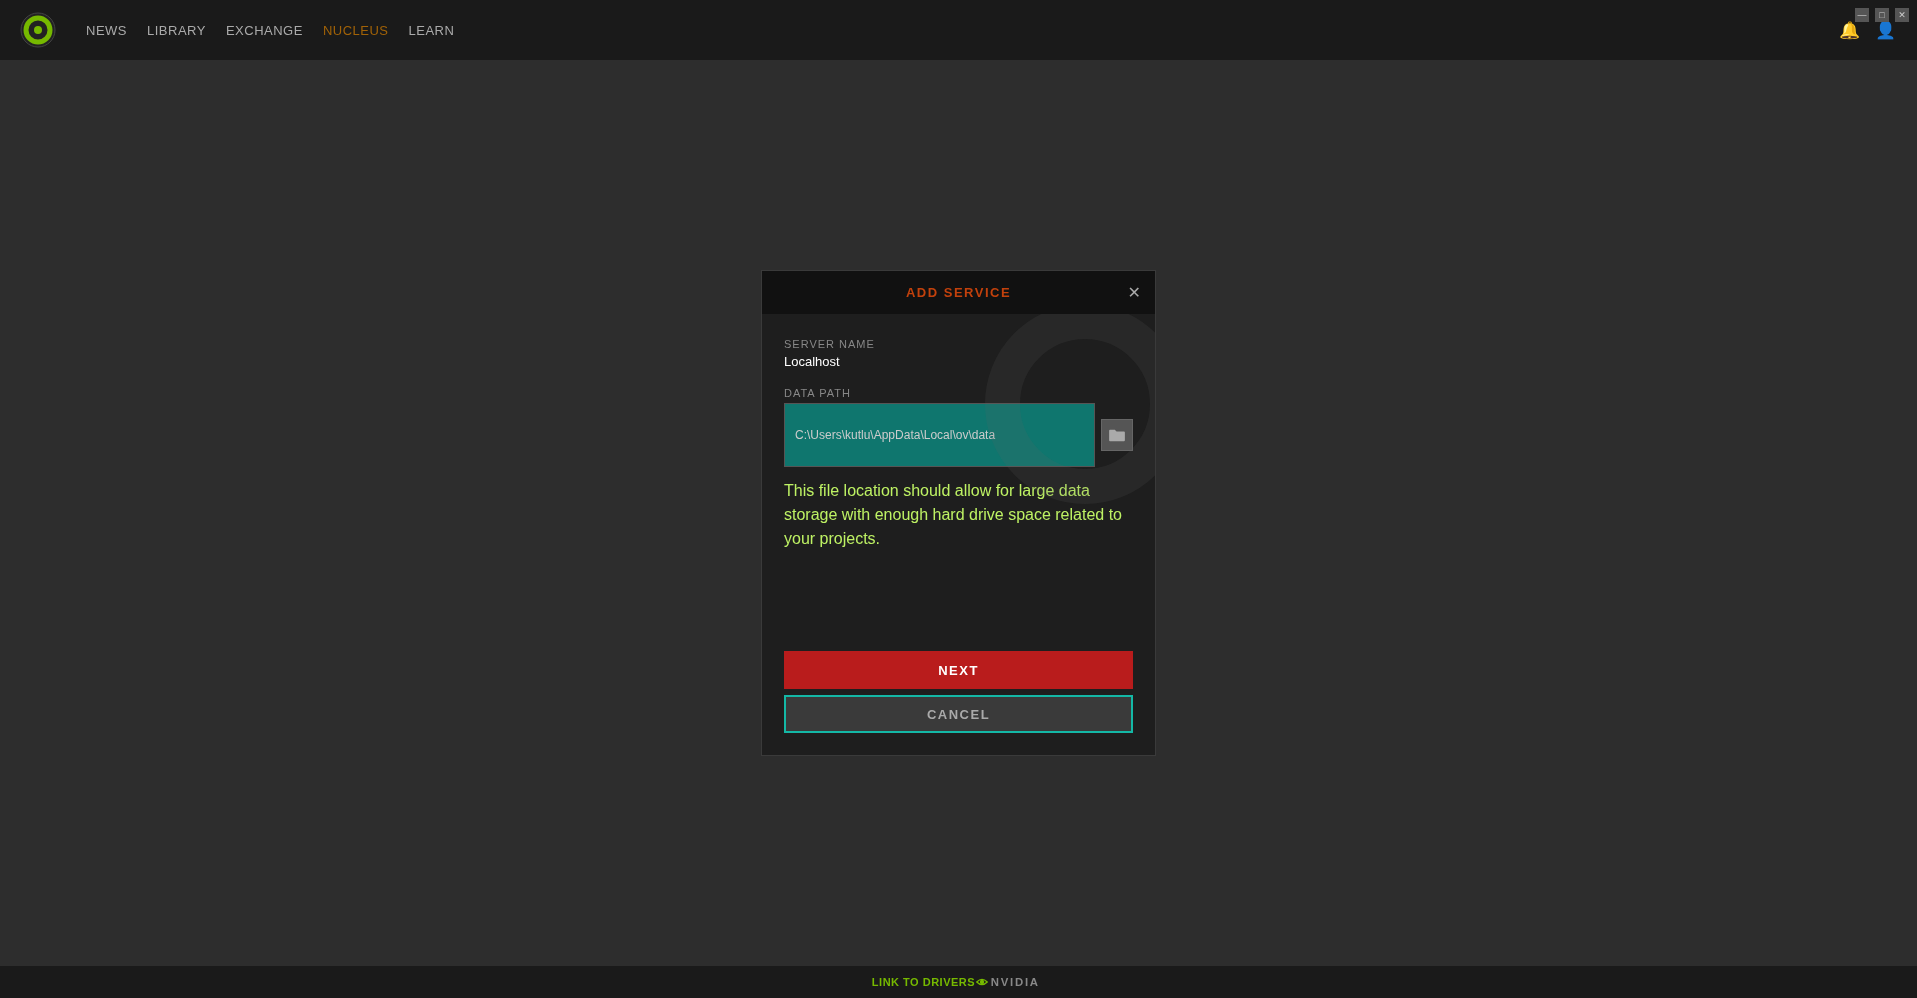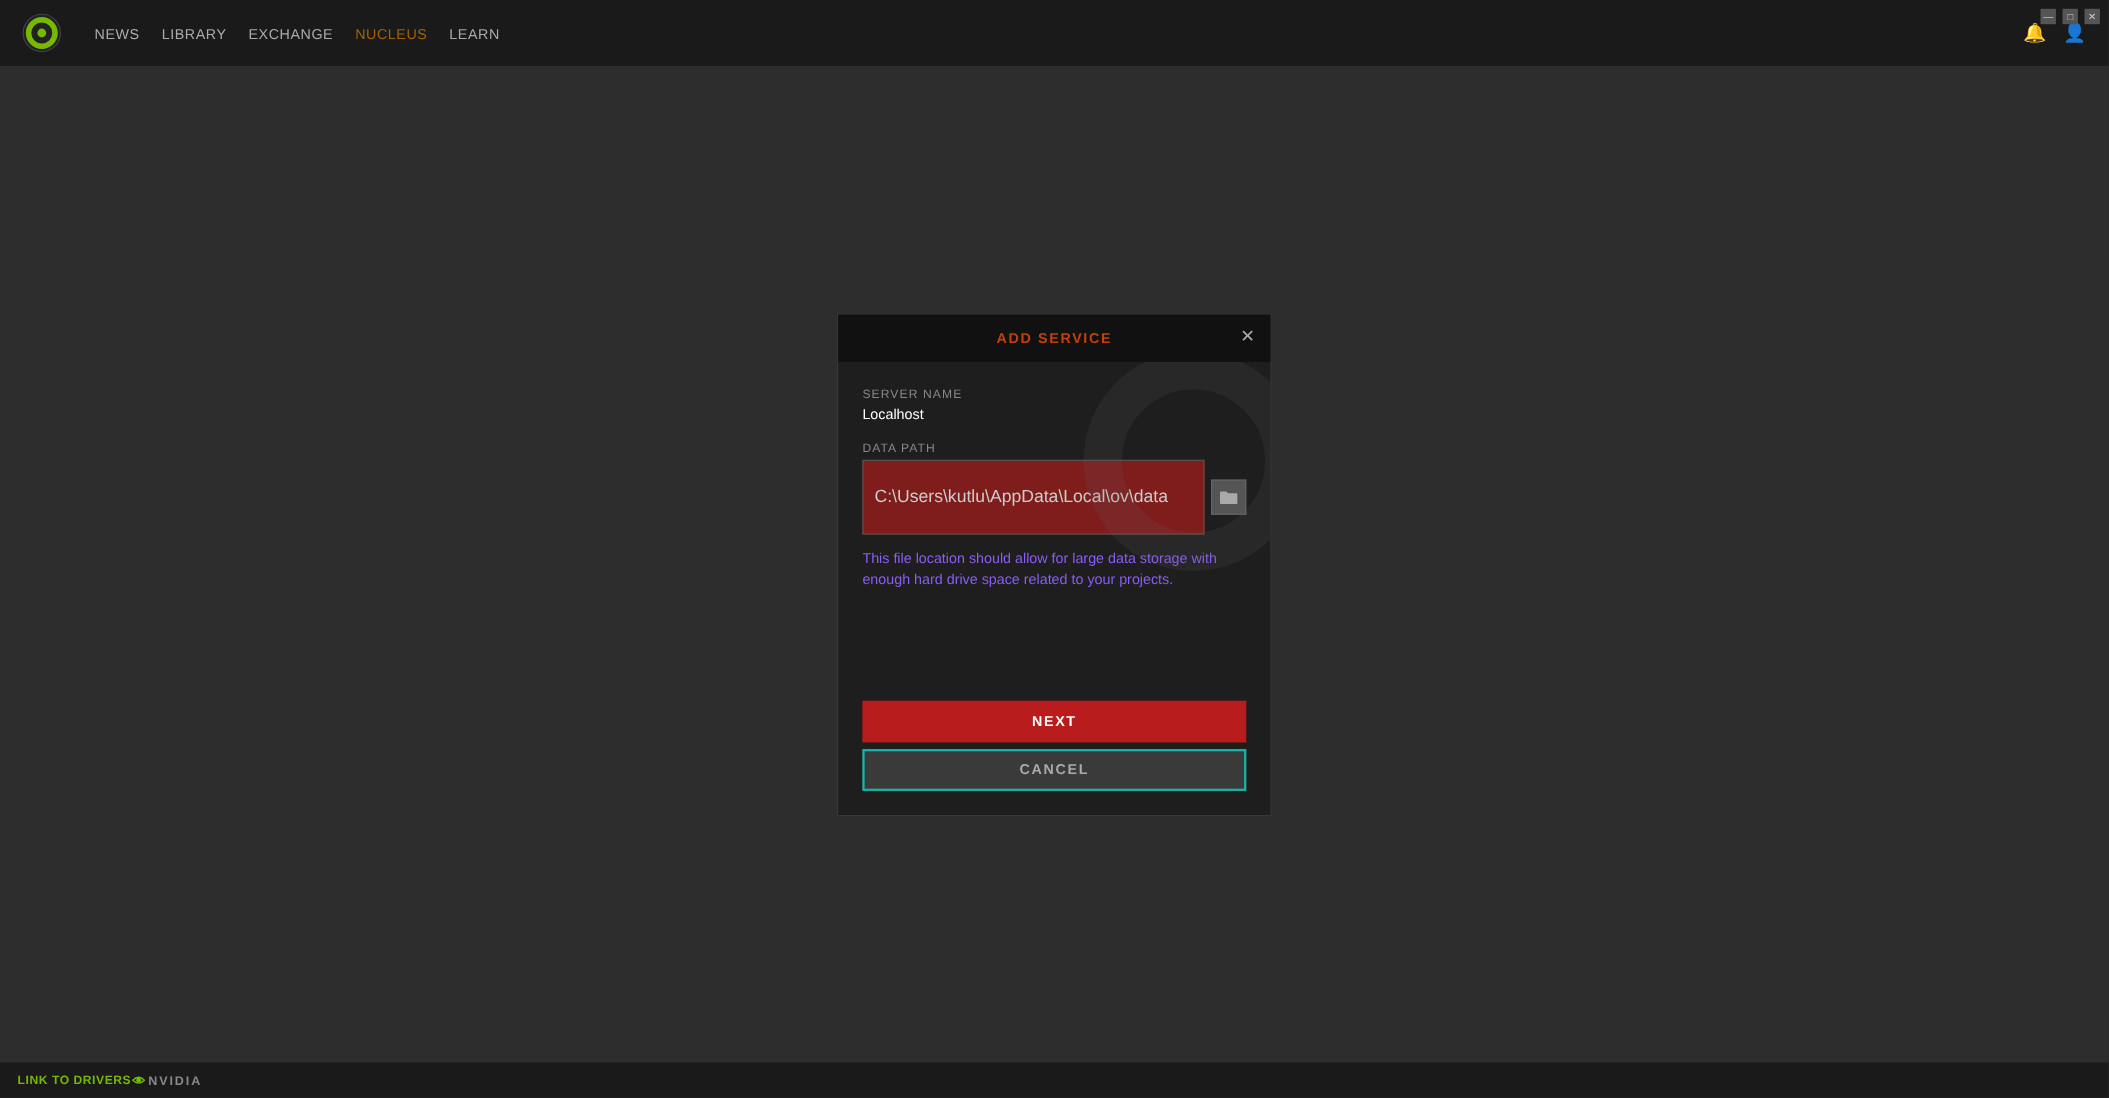--- a/index.html
+++ b/index.html
@@ -186,43 +186,43 @@
 
     .data-path-row {
       display: flex;
       align-items: center;
       gap: 6px;
       margin-bottom: 12px;
     }
 
     .data-path-input {
       flex: 1;
-      background-color: #7f1d1d;
+      background-color: #0f766e;
       border: 1px solid #555555;
       color: #cccccc;
-      font-size: 16px;
+      font-size: 12px;
       padding: 24px 10px;
       outline: none;
     }
 
     .browse-btn {
       width: 32px;
       height: 32px;
       background-color: #555555;
       border: 1px solid #666666;
       cursor: pointer;
       display: flex;
       align-items: center;
       justify-content: center;
       flex-shrink: 0;
     }
 
     .hint-text {
-      font-size: 13px;
-      color: #8b5cf6;
+      font-size: 16px;
+      color: #bef264;
       line-height: 1.5;
       margin-bottom: 80px;
     }
 
     .dialog-footer {
       padding: 0 22px 22px 22px;
     }
 
     .btn-next {
       width: 100%;
@@ -251,21 +251,21 @@
       cursor: pointer;
     }
 
     
     #bottom-bar {
       width: 100%;
       height: 32px;
       background-color: #1a1a1a;
       display: flex;
       align-items: center;
-      justify-content: flex-start;
+      justify-content: center;
       padding: 0 16px;
       position: absolute;
       bottom: 0;
     }
 
     .link-to-drivers {
       color: #76b900;
       font-size: 11px;
       font-weight: 600;
       letter-spacing: 0.5px;

